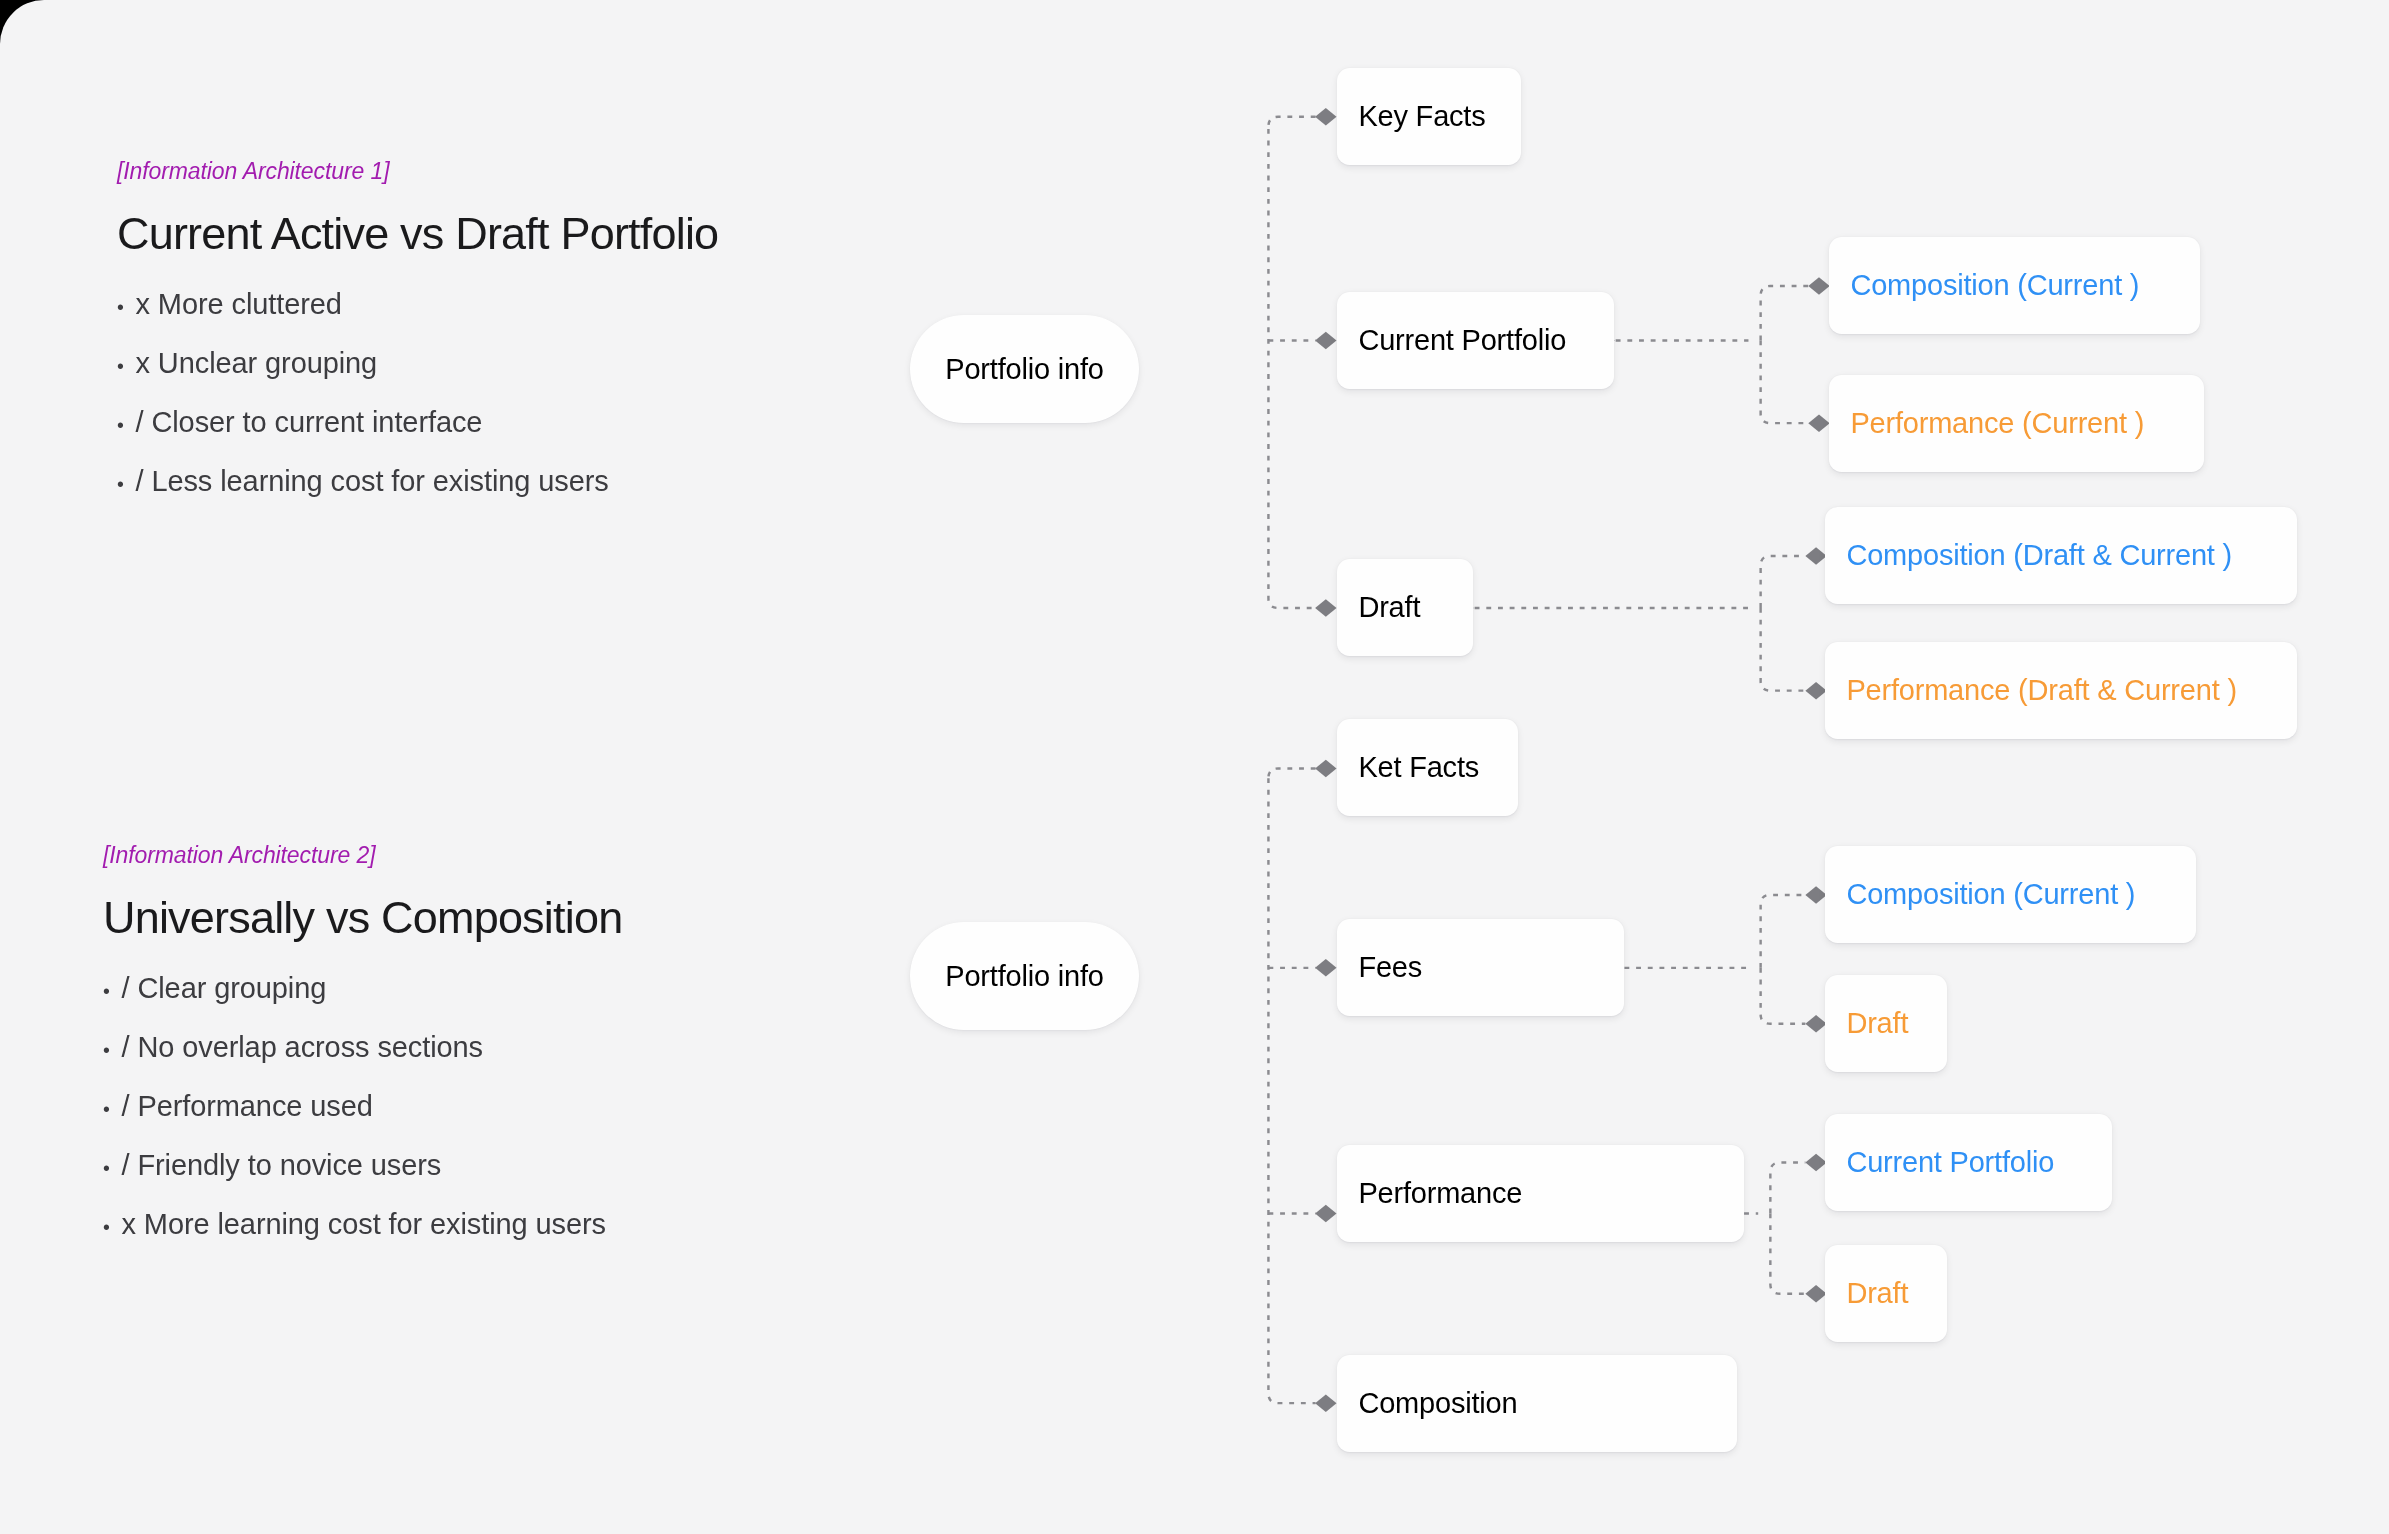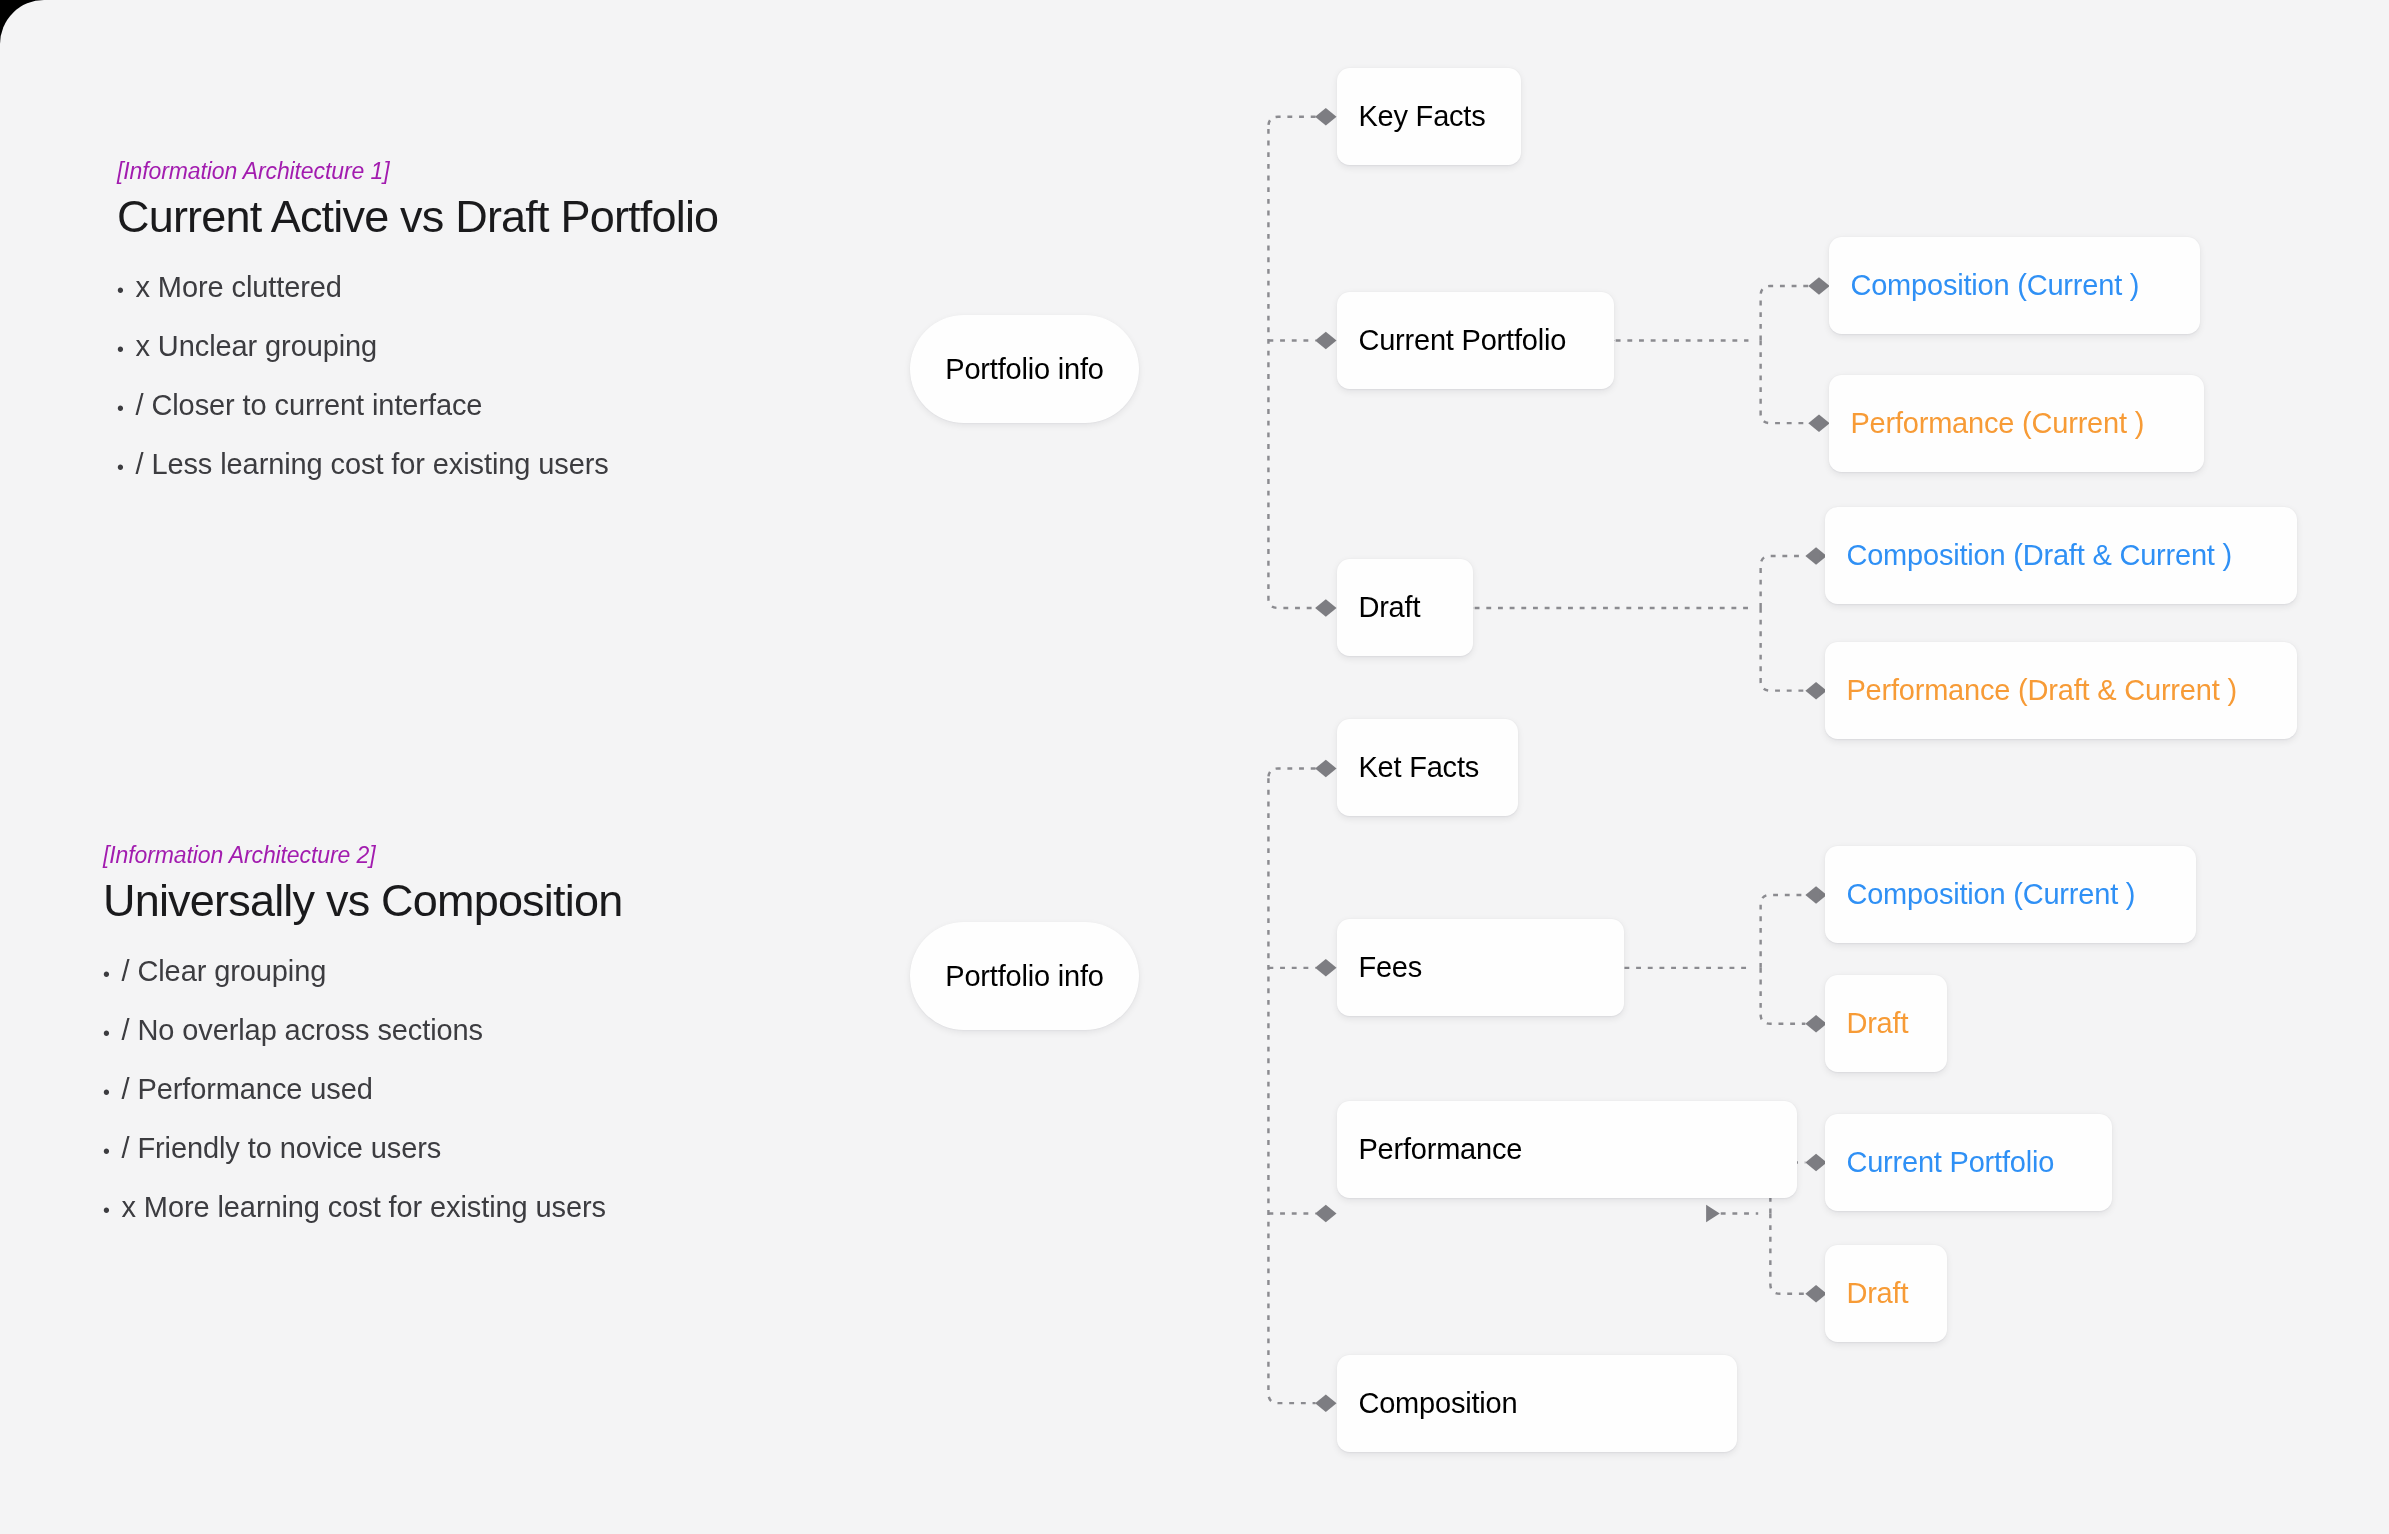--- a/index.html
+++ b/index.html
@@ -22,21 +22,21 @@
   .eyebrow {
     font-size: 23px;
     color: #a21caf;
     letter-spacing: -0.1px;
     white-space: nowrap;
     font-style: italic;
   }
   .headline {
     font-size: 45px;
     color: #1a1a1c;
-    margin-top: 6px;
+    margin-top: 23px;
     letter-spacing: -0.8px;
     white-space: nowrap;
   }
   .bullets { margin-top: 28px; }
   .bullet {
     display: flex;
     align-items: baseline;
     font-size: 29px;
     color: #3c3c40;
     margin-bottom: 26px;
@@ -230,21 +230,21 @@
   </div>
 
   <div class="node" style="left:1337px; top:719px; width:181px; height:97px;">
     <span class="ntext">Ket Facts</span>
   </div>
 
   <div class="node" style="left:1337px; top:919px; width:287px; height:97px;">
     <span class="ntext">Fees</span>
   </div>
 
-  <div class="node" style="left:1337px; top:1101px; width:460px; height:97px;">
+  <div class="node" style="left:1337px; top:1145px; width:407px; height:97px;">
     <span class="ntext">Performance</span>
   </div>
 
   <div class="node" style="left:1337px; top:1355px; width:400px; height:97px;">
     <span class="ntext">Composition</span>
   </div>
 
   <div class="node blue" style="left:1825px; top:846px; width:371px; height:97px;">
     <span class="ntext">Composition (Current )</span>
   </div>

